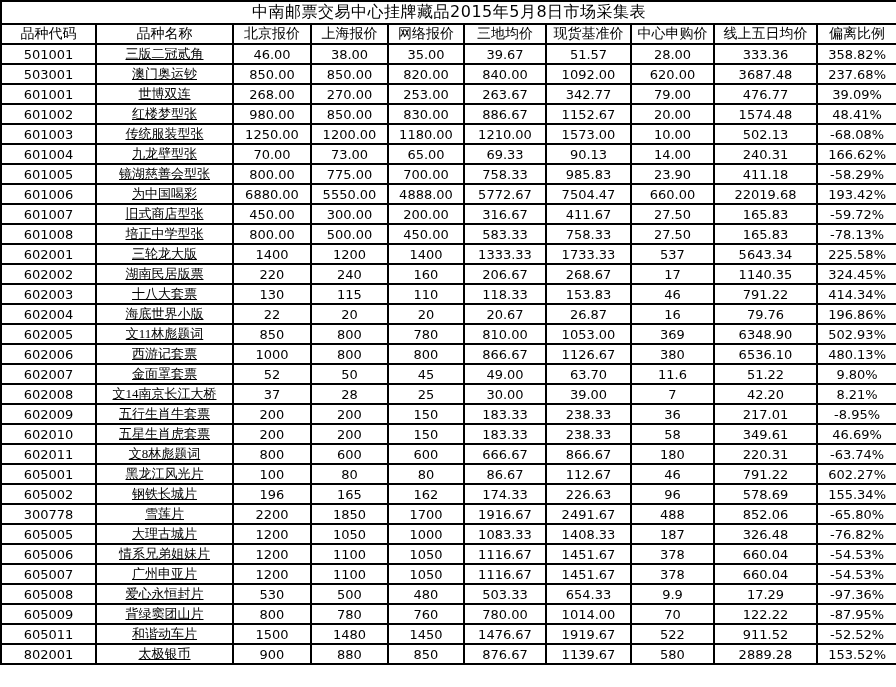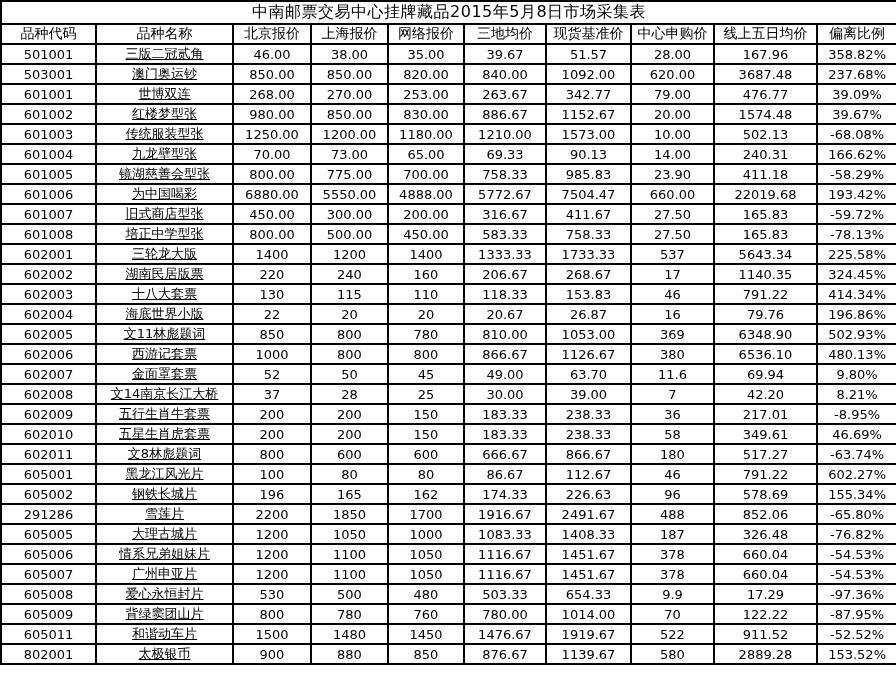--- a/index.html
+++ b/index.html
@@ -38,20 +38,21 @@
   tr.header-row th {
     font-size: 14px;
   }
   tbody tr.data-row { height: 19px; }
   tbody td {
     font-size: 13px;
   }
   tbody td.name-cell {
     text-decoration: underline;
     cursor: pointer;
+    font-family: Liberation Serif, serif;
   }
 </style>
 </head>
 <body>
 
 <table class="price-table">
   <colgroup>
     <col style="width:95px">
     <col style="width:137px">
     <col style="width:78px">
@@ -85,21 +86,21 @@
 
   <tr class="data-row">
         <td>501001</td>
         <td class="name-cell">三版二冠贰角</td>
         <td>46.00</td>
         <td>38.00</td>
         <td>35.00</td>
         <td>39.67</td>
         <td>51.57</td>
         <td>28.00</td>
-        <td>167.96</td>
+        <td>333.36</td>
         <td>358.82%</td>
       </tr>
       <tr class="data-row">
         <td>503001</td>
         <td class="name-cell">澳门奥运钞</td>
         <td>850.00</td>
         <td>850.00</td>
         <td>820.00</td>
         <td>840.00</td>
         <td>1092.00</td>
@@ -122,21 +123,21 @@
       <tr class="data-row">
         <td>601002</td>
         <td class="name-cell">红楼梦型张</td>
         <td>980.00</td>
         <td>850.00</td>
         <td>830.00</td>
         <td>886.67</td>
         <td>1152.67</td>
         <td>20.00</td>
         <td>1574.48</td>
-        <td>39.67%</td>
+        <td>48.41%</td>
       </tr>
       <tr class="data-row">
         <td>601003</td>
         <td class="name-cell">传统服装型张</td>
         <td>1250.00</td>
         <td>1200.00</td>
         <td>1180.00</td>
         <td>1210.00</td>
         <td>1573.00</td>
         <td>10.00</td>
@@ -277,21 +278,21 @@
       </tr>
       <tr class="data-row">
         <td>602007</td>
         <td class="name-cell">金面罩套票</td>
         <td>52</td>
         <td>50</td>
         <td>45</td>
         <td>49.00</td>
         <td>63.70</td>
         <td>11.6</td>
-        <td>69.94</td>
+        <td>51.22</td>
         <td>9.80%</td>
       </tr>
       <tr class="data-row">
         <td>602008</td>
         <td class="name-cell">文14南京长江大桥</td>
         <td>37</td>
         <td>28</td>
         <td>25</td>
         <td>30.00</td>
         <td>39.00</td>
@@ -325,21 +326,21 @@
       </tr>
       <tr class="data-row">
         <td>602011</td>
         <td class="name-cell">文8林彪题词</td>
         <td>800</td>
         <td>600</td>
         <td>600</td>
         <td>666.67</td>
         <td>866.67</td>
         <td>180</td>
-        <td>517.27</td>
+        <td>220.31</td>
         <td>-63.74%</td>
       </tr>
       <tr class="data-row">
         <td>605001</td>
         <td class="name-cell">黑龙江风光片</td>
         <td>100</td>
         <td>80</td>
         <td>80</td>
         <td>86.67</td>
         <td>112.67</td>
@@ -353,21 +354,21 @@
         <td>196</td>
         <td>165</td>
         <td>162</td>
         <td>174.33</td>
         <td>226.63</td>
         <td>96</td>
         <td>578.69</td>
         <td>155.34%</td>
       </tr>
       <tr class="data-row">
-        <td>291286</td>
+        <td>300778</td>
         <td class="name-cell">雪莲片</td>
         <td>2200</td>
         <td>1850</td>
         <td>1700</td>
         <td>1916.67</td>
         <td>2491.67</td>
         <td>488</td>
         <td>852.06</td>
         <td>-65.80%</td>
       </tr>

